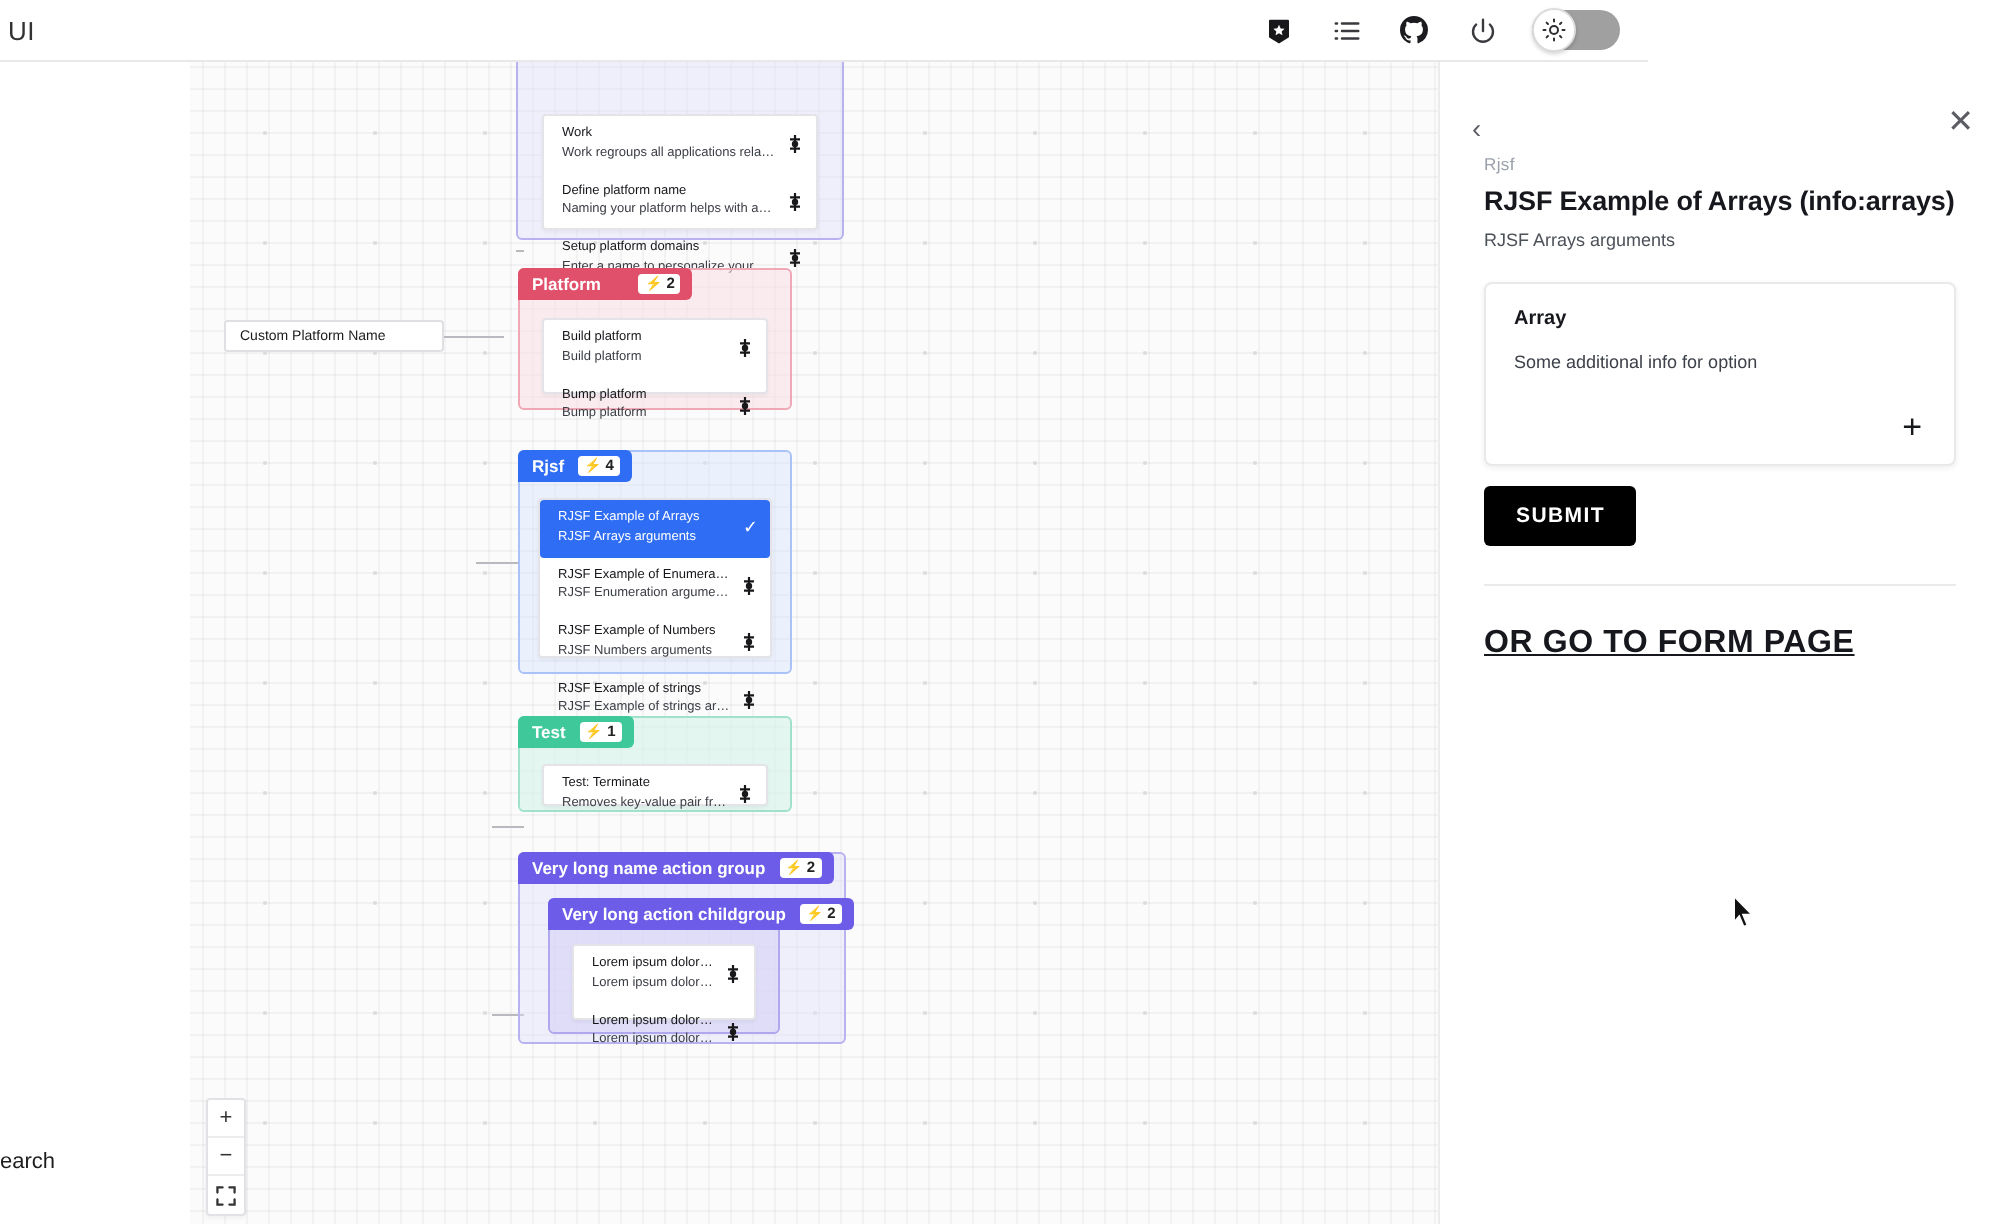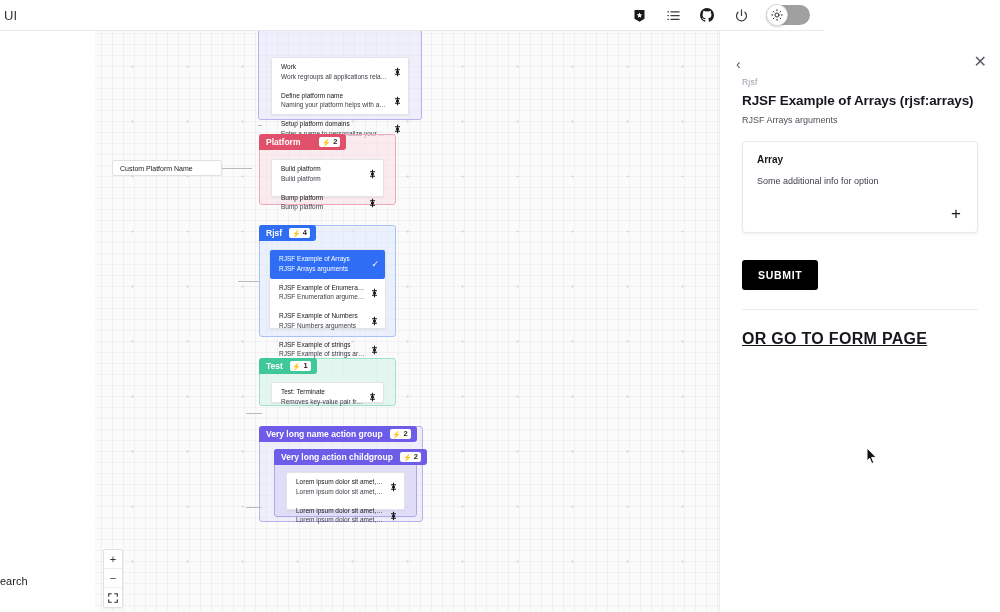--- a/index.html
+++ b/index.html
@@ -156,21 +156,21 @@
     box-shadow: 0 1px 3px rgba(0,0,0,.07); height: 92px; position: relative;
     padding: 12px 14px;
   }
   .form-card-title { font-size: 10px; font-weight: 700; color: #16181d; }
   .form-card-sub { margin-top: 11px; font-size: 9px; color: #3d4149; }
   .form-add {
     position: absolute; right: 16px; bottom: 10px; font-size: 17px; color: #18191d;
     cursor: pointer; line-height: 1; font-weight: 300;
   }
   .submit-btn {
-    margin-top: 27px; background: #000000; color: #ffffff; border: none;
+    margin-top: 10px; background: #000000; color: #ffffff; border: none;
     border-radius: 3px; font-family: "Liberation Sans", sans-serif;
     font-size: 10.5px; font-weight: 700; letter-spacing: .7px;
     padding: 9px 16px; cursor: pointer;
   }
   .panel-divider { margin-top: 19px; height: 1px; background: #eaeaea; }
   .panel-link {
     margin-top: 20px; font-size: 16px; font-weight: 700; color: #16181d;
     letter-spacing: .3px; cursor: pointer; display: inline-block; text-decoration: underline;
   }
 
@@ -402,21 +402,21 @@
     <div class="group" style="left:259px; top:395px; width:164px; height:96px;
          background:rgba(224,221,250,0.45); border:1px solid #b9b2f0;">
       <div class="group-hdr" style="background:#6c5ce7;">
         <span>Very long name action group</span>
         <span class="badge">
           <span class="bolt">⚡</span>
           <span>2</span>
         </span>
       </div>
 
-      <div class="group" style="left:14px; top:22px; width:143px; height:68px;
+      <div class="group" style="left:14px; top:22px; width:116px; height:68px;
            background:rgba(209,204,248,0.5); border:1px solid #b0a8ee;padding-left:34px;">
         <div class="group-hdr" style="background:#6c5ce7;">
           <span>Very long action childgroup</span>
           <span class="badge">
             <span class="bolt">⚡</span>
             <span>2</span>
           </span>
         </div>
         <div class="card" style="left:11px; top:22px; right:11px; height:38px;">
           <div class="row">
@@ -458,21 +458,21 @@
     </div>
 
     <div class="search-clip">earch</div>
   </div>
 
   <div class="panel">
     <div class="panel-back">‹</div>
     <div class="panel-close">✕</div>
 
     <div class="panel-kicker">Rjsf</div>
-    <div class="panel-title">RJSF Example of Arrays (rjsf:arrays)</div>
+    <div class="panel-title">RJSF Example of Arrays (info:arrays)</div>
     <div class="panel-desc">RJSF Arrays arguments</div>
 
 
     <div class="form-card">
       <div class="form-card-title">Array</div>
       <div class="form-card-sub">Some additional info for option</div>
       <div class="form-add">+</div>
     </div>
 
     <button class="submit-btn">SUBMIT</button>

